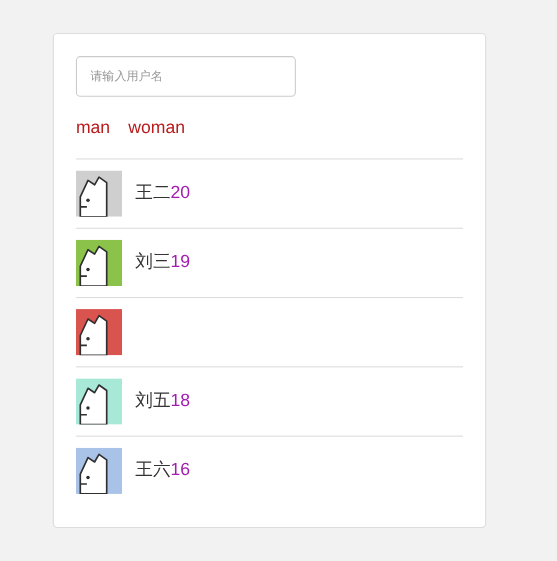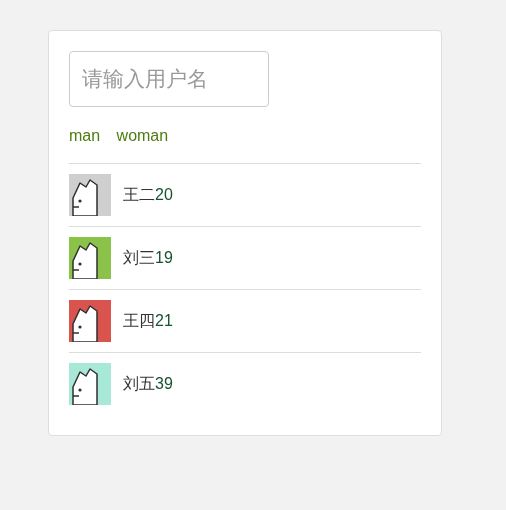--- a/index.html
+++ b/index.html
@@ -12,33 +12,33 @@
   }
   .panel {
     width: 394px;
     background: #fff;
     border: 1px solid #ddd;
     border-radius: 4px;
     padding: 20px;
   }
   .search-input {
     width: 200px;
-    height: 56px;
+    height: 37px;
     border: 1px solid #ccc;
     border-radius: 4px;
     padding: 8px 12px;
-    font-size: 21px;
+    font-size: 11px;
     color: #555;
   }
   .search-input::placeholder { color: #999; }
   .filter-row {
     margin-top: 20px;
   }
   .filter-link {
-    color: #4d7c0f;
+    color: #b91c1c;
     text-decoration: none;
     font-size: 16px;
     margin-right: 12px;
     cursor: pointer;
   }
   .list {
     margin-top: 18px;
   }
   .list-item {
     display: flex;
@@ -53,21 +53,21 @@
     height: 42px;
     flex-shrink: 0;
     display: block;
   }
   .info {
     display: flex;
     flex-direction: row;
     line-height: 1.25;
   }
   .name { color: #333; }
-  .age { color: #14532d; text-align: center; }
+  .age { color: #a21caf; text-align: center; }
 </style>
 </head>
 <body>
 
 <div class="panel">
 
   <input type="text" class="search-input" placeholder="请输入用户名" style="">
 
   <div class="filter-row">
     <a class="filter-link">man</a>
@@ -103,34 +103,42 @@
       </div>
     </div>
 
     <div class="list-item">
       <svg class="avatar" viewBox="0 0 42 42">
         <rect width="42" height="42" fill="#d9534f"></rect>
         <polygon points="4,42 4,24 11,9 17,13 21,6 28,11 28,42" fill="#ffffff" stroke="#302f2f" stroke-width="1.5" stroke-linejoin="round"></polygon>
         <circle cx="11" cy="27" r="1.6" fill="#302f2f"></circle>
         <line x1="4" y1="33" x2="10" y2="33" stroke="#302f2f" stroke-width="1.5"></line>
       </svg>
-      <div class="info">
-        <span class="name">王四</span>
-        <span class="age">21</span>
-      </div>
     </div>
 
     <div class="list-item">
       <svg class="avatar" viewBox="0 0 42 42">
         <rect width="42" height="42" fill="#a7e8d6"></rect>
         <polygon points="4,42 4,24 11,9 17,13 21,6 28,11 28,42" fill="#ffffff" stroke="#302f2f" stroke-width="1.5" stroke-linejoin="round"></polygon>
         <circle cx="11" cy="27" r="1.6" fill="#302f2f"></circle>
         <line x1="4" y1="33" x2="10" y2="33" stroke="#302f2f" stroke-width="1.5"></line>
       </svg>
       <div class="info">
         <span class="name">刘五</span>
-        <span class="age">39</span>
+        <span class="age">18</span>
       </div>
     </div>
 
+    <div class="list-item">
+      <svg class="avatar" viewBox="0 0 42 42">
+        <rect width="42" height="42" fill="#a9c3e8"></rect>
+        <polygon points="4,42 4,24 11,9 17,13 21,6 28,11 28,42" fill="#ffffff" stroke="#302f2f" stroke-width="1.5" stroke-linejoin="round"></polygon>
+        <circle cx="11" cy="27" r="1.6" fill="#302f2f"></circle>
+        <line x1="4" y1="33" x2="10" y2="33" stroke="#302f2f" stroke-width="1.5"></line>
+      </svg>
+      <div class="info">
+        <span class="name">王六</span>
+        <span class="age">16</span>
+      </div>
+    </div>
 
   </div>
 </div>
 
 </body></html>

